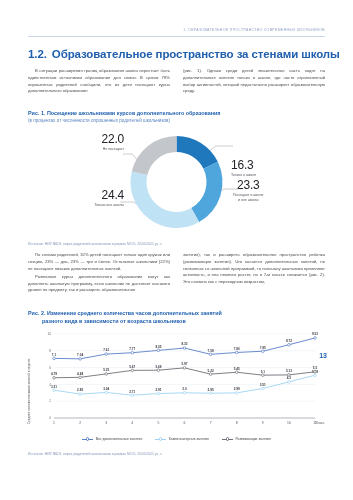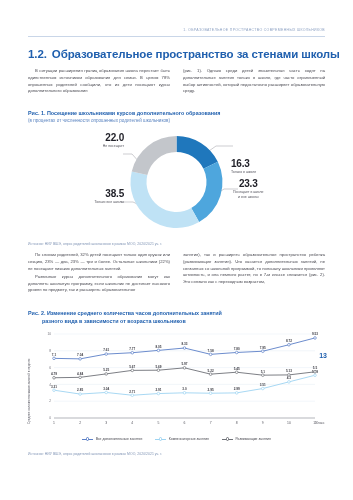--- a/index.html
+++ b/index.html
@@ -85,21 +85,21 @@
   .source.s2{top:452px;}
   
   .donut-wrap{
     position:absolute;left:28px;top:126px;width:297px;height:112px;
   }
   .donut-label{
     position:absolute;
     color:#2f2f35;
   }
   .donut-label .val{
-    font-size:10px;font-weight:bold;display:block;letter-spacing:-0.2px;
+    font-size:12px;font-weight:normal;display:block;letter-spacing:-0.2px;
     color:#22222a;
   }
   .donut-label .cap{
     font-size:3.5px;display:block;color:#55555e;line-height:1.3;margin-top:1px;
   }
   .dl-16{left:203px;top:8px;text-align:left;margin-top:24px;}
   .dl-23{left:205px;top:52px;text-align:center;}
   .dl-38{left:18px;top:62px;text-align:right;width:78px;}
   .dl-22{left:22px;top:6px;text-align:right;width:74px;}
   
@@ -187,21 +187,21 @@
     <div class="donut-label dl-16">
       <span class="val">16.3</span>
       <span class="cap">Только в школе</span>
     </div>
     <div class="donut-label dl-23">
       <span class="val">23.3</span>
       <span class="cap">Посещает в школе</span>
       <span class="cap" style="margin-top:0">и вне школы</span>
     </div>
     <div class="donut-label dl-38">
-      <span class="val">38.5</span>
+      <span class="val">24.4</span>
       <span class="cap">Только вне школы</span>
     </div>
     <div class="donut-label dl-22">
       <span class="val">22.0</span>
       <span class="cap">Не посещает</span>
     </div>
   </div>
 
   <div class="source s1">Источник: НИУ ВШЭ, опрос родителей школьников в рамках МОО, 2020/2021 уч. г.</div>
 

